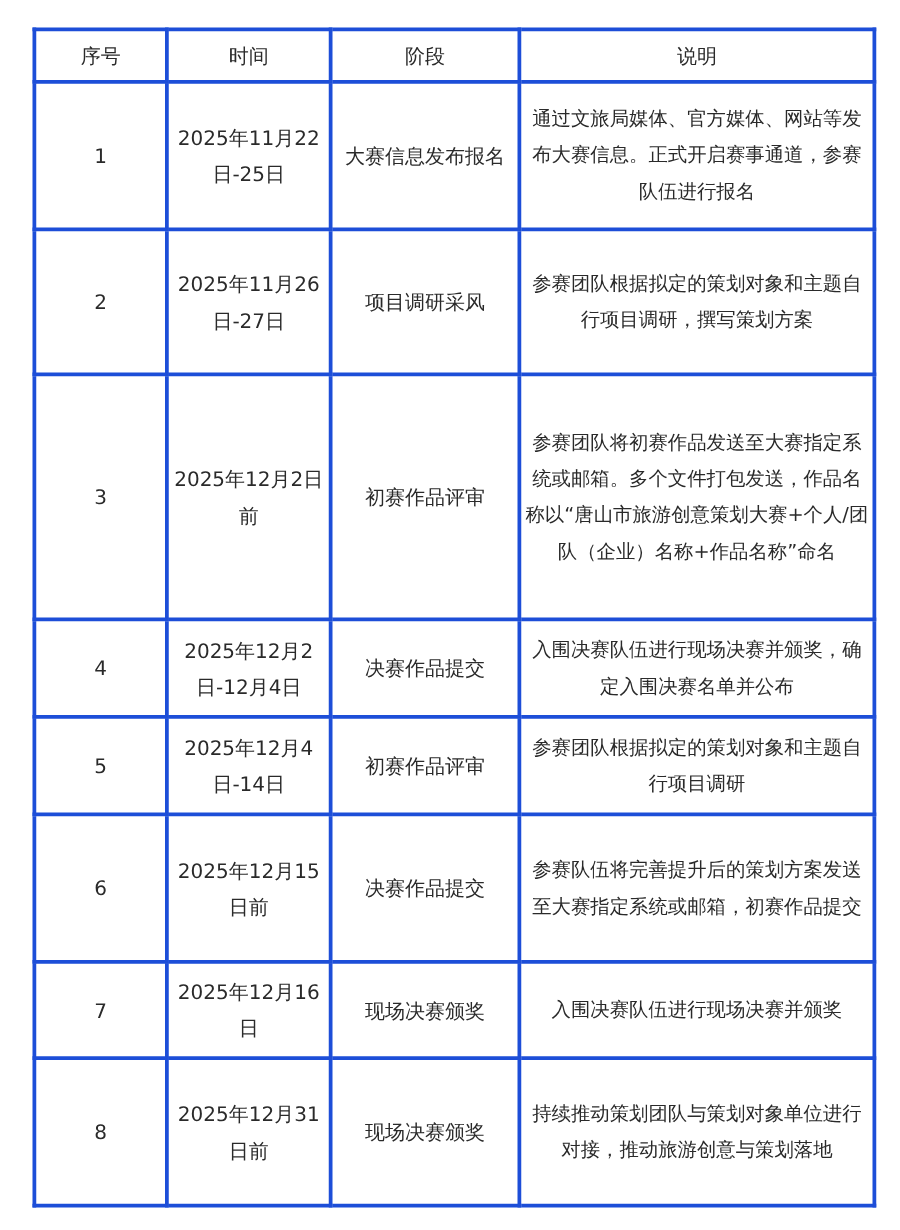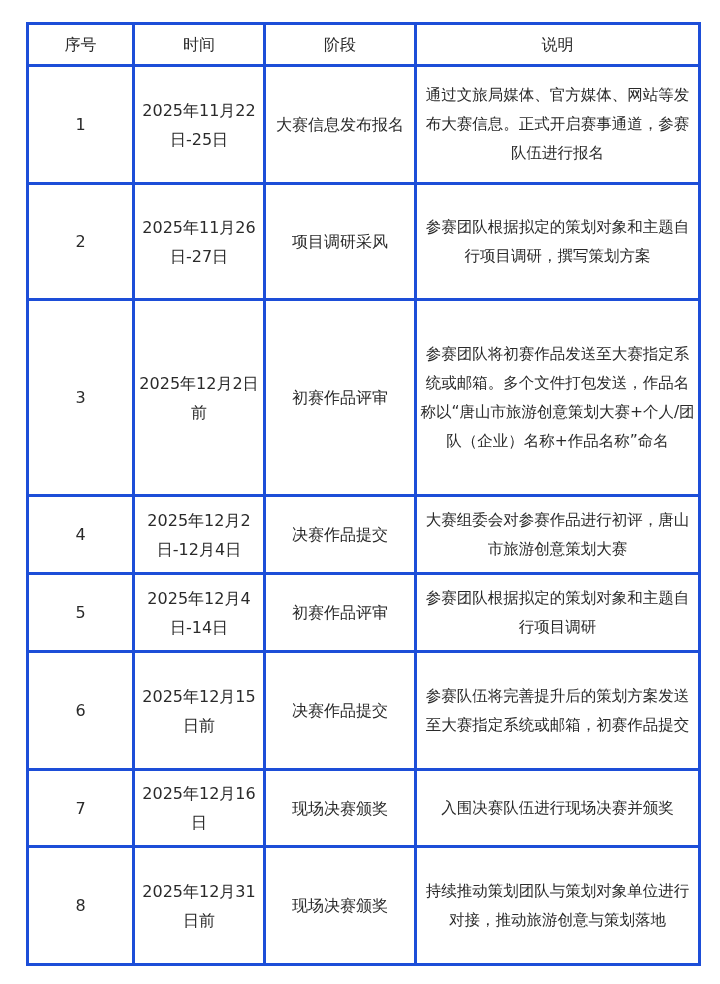--- a/index.html
+++ b/index.html
@@ -48,21 +48,21 @@
       <tr style="height: 196px;">
         <td>3</td>
         <td class="date">2025年12月2日前</td>
         <td>初赛作品评审</td>
         <td class="desc">参赛团队将初赛作品发送至大赛指定系统或邮箱。多个文件打包发送，作品名称以“唐山市旅游创意策划大赛+个人/团队（企业）名称+作品名称”命名</td>
       </tr>
       <tr style="height: 78px;">
         <td>4</td>
         <td class="date">2025年12月2日-12月4日</td>
         <td>决赛作品提交</td>
-        <td class="desc">大赛组委会对参赛作品进行初评，唐山市旅游创意策划大赛</td>
+        <td class="desc">入围决赛队伍进行现场决赛并颁奖，确定入围决赛名单并公布</td>
       </tr>
       <tr style="height: 78px;">
         <td>5</td>
         <td class="date">2025年12月4日-14日</td>
         <td>初赛作品评审</td>
         <td class="desc">参赛团队根据拟定的策划对象和主题自行项目调研</td>
       </tr>
       <tr style="height: 118px;">
         <td>6</td>
         <td class="date">2025年12月15日前</td>

